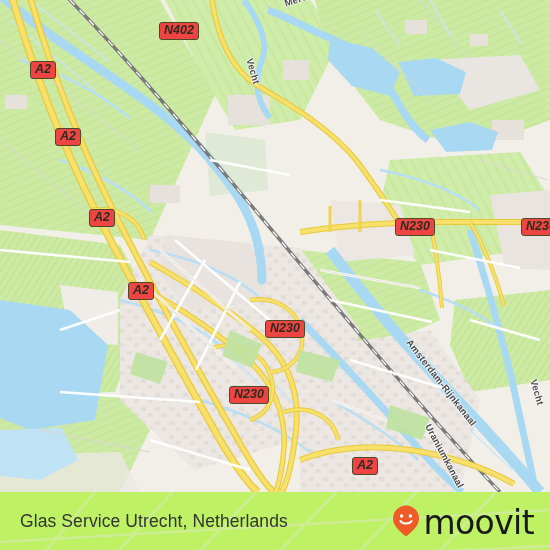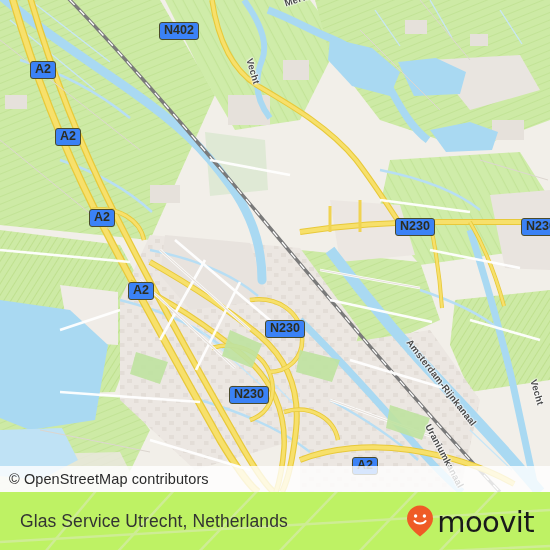--- a/index.html
+++ b/index.html
@@ -40,21 +40,21 @@
     position:absolute;left:20px;top:0;height:58px;
     display:flex;align-items:center;
     font-size:17.5px;color:#333333;letter-spacing:.1px;
     z-index:3;
   }
   .brand{
     position:absolute;right:16px;top:0;height:58px;
     display:flex;align-items:center;gap:2px;z-index:3;
   }
   .brand-word{
-    font-size:29px;color:#19191b;letter-spacing:-.6px;line-height:1;
+    font-size:33px;color:#19191b;letter-spacing:-.6px;line-height:1;
     font-family:"DejaVu Sans", sans-serif;font-weight:400;
     position:relative;top:1px;
   }
 
   
   .callout{
     position:absolute;left:190px;top:120px;width:170px;
     z-index:30;
     filter:drop-shadow(0 2px 4px rgba(0,0,0,.30));
   }
@@ -73,30 +73,31 @@
     position:absolute;left:77px;top:138px;
     width:0;height:0;
     border-left:11px solid transparent;
     border-right:11px solid transparent;
     border-top:12px solid #ffffff;
   }
 
   
   .shield{
     position:absolute;z-index:20;
-    background:#3b82f6;
+    background:#ef4444;
     border:1.6px solid #4b4b2a;
     border-radius:3px;
     color:#2d2d1f;
     font-size:12.5px;font-weight:bold;
     padding:1px 4px 2px 4px;
     line-height:1.05;
     white-space:nowrap;
     box-sizing:border-box;
     font-family:"Liberation Sans", sans-serif;
+    font-style:italic;
   }
 
   
   .mlabel{
     position:absolute;z-index:18;white-space:nowrap;
     color:#4a4a4a;font-size:9.5px;font-weight:bold;
     letter-spacing:.2px;
     text-shadow:0 0 2px #fff,0 0 2px #fff,0 0 2px #fff,0 0 2px #fff;
     font-family:"Liberation Sans", sans-serif;
   }
@@ -314,23 +315,20 @@
     <div class="shield" style="left:229px;top:386px;">N230</div>
     <div class="shield" style="left:352px;top:457px;">A2</div>
 
     <div class="mlabel" style="left:255px;top:57px;transform:rotate(74deg);transform-origin:left top;">Vecht</div>
     <div class="mlabel" style="left:539px;top:378px;transform:rotate(74deg);transform-origin:left top;">Vecht</div>
     <div class="mlabel" style="left:413px;top:337px;transform:rotate(52deg);transform-origin:left top;">Amsterdam-Rijnkanaal</div>
     <div class="mlabel" style="left:433px;top:422px;transform:rotate(62deg);transform-origin:left top;">Uraniumkanaal</div>
     <div class="mlabel" style="left:283px;top:-2px;transform:rotate(-18deg);transform-origin:left top;">Merwedekanaal</div>
 
 
-    <div class="attrib">
-      <span>© OpenStreetMap contributors</span>
-    </div>
   </div>
 
   <div class="footer">
     <svg class="footer-ghost" viewBox="0 0 550 120" preserveAspectRatio="none" xmlns="http://www.w3.org/2000/svg">
       <g stroke="#e8e4df" stroke-width="2.4" fill="none">
         <path d="M 20,120 L 120,0"></path>
           <path d="M 90,120 L 200,0"></path>
         <path d="M 170,120 L 285,0"></path>
           <path d="M 250,120 L 365,0"></path>
         <path d="M 330,120 L 445,0"></path>

